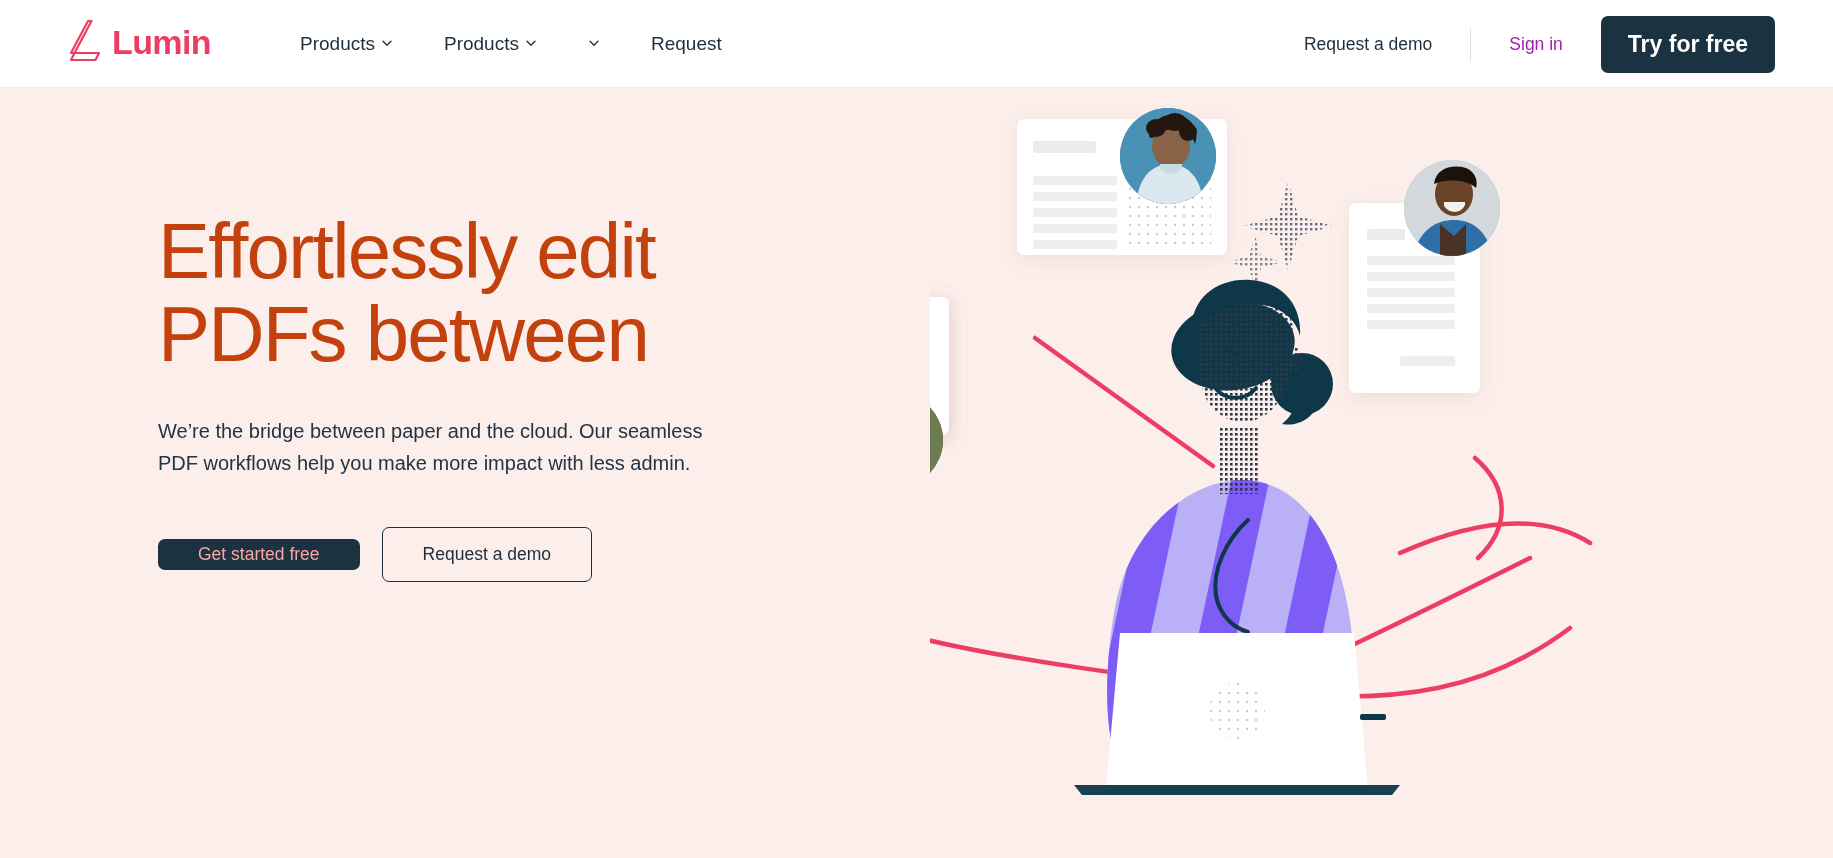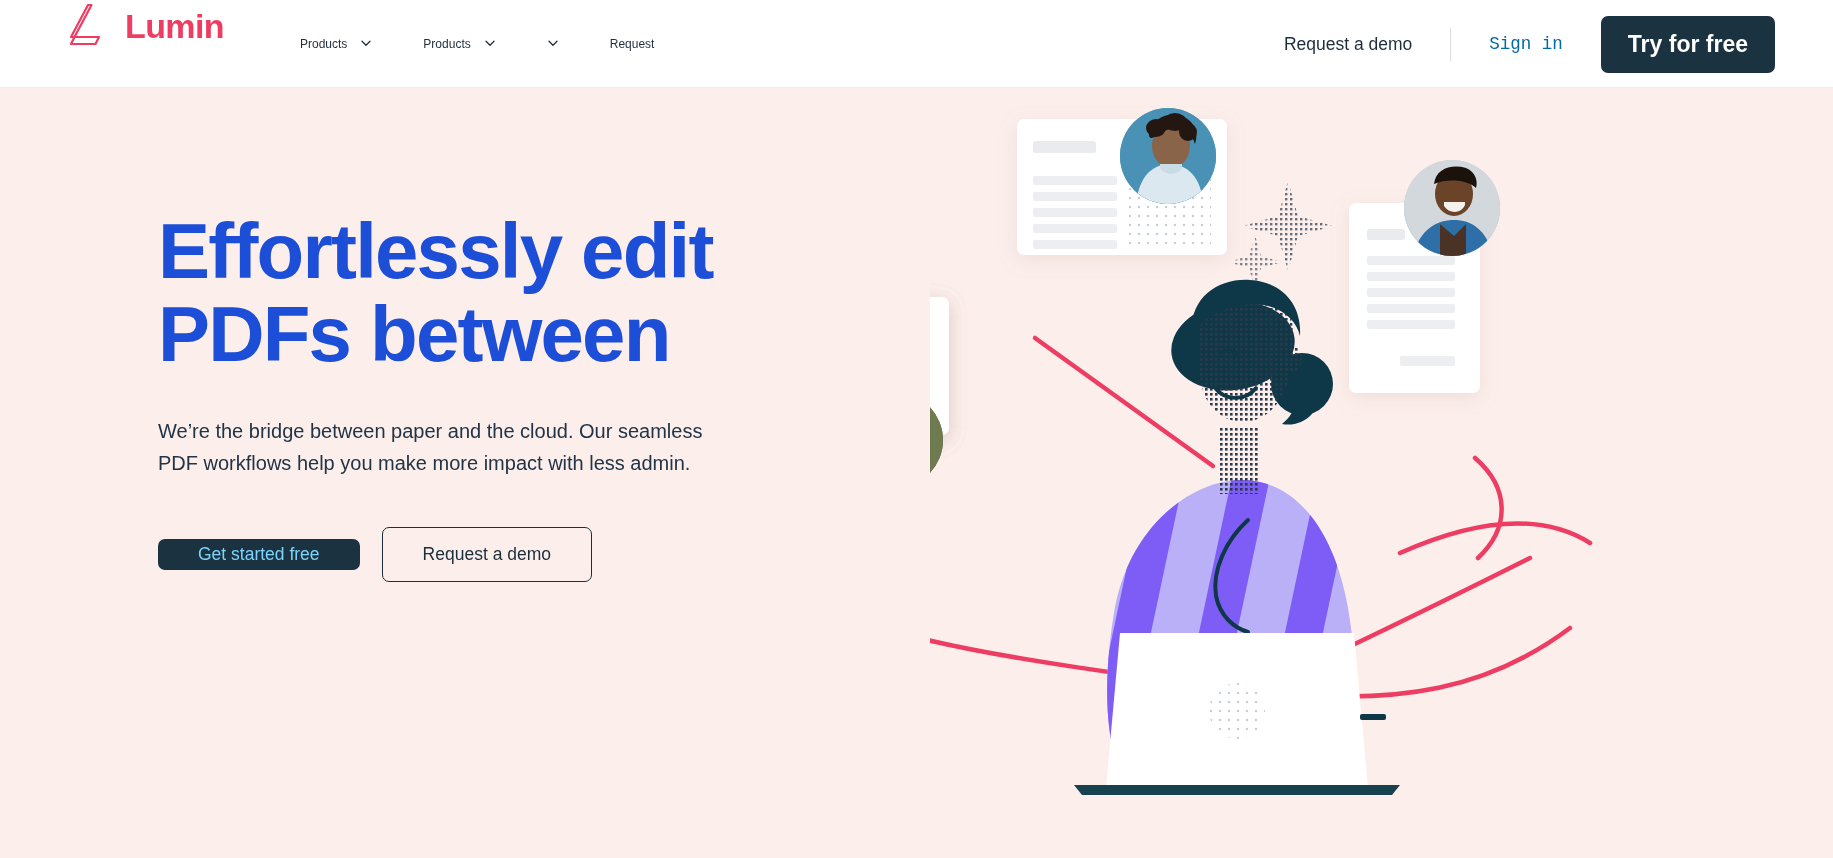--- a/index.html
+++ b/index.html
@@ -21,24 +21,24 @@
     background: #ffffff;
     border-bottom: 1px solid #EDEDED;
     display: flex;
     align-items: center;
     z-index: 50;
   }
 
   .logo {
     position: absolute;
     left: 65px;
-    top: 3px;
-    display: flex;
-    align-items: center;
-    gap: 22px;
+    top: 19px;
+    display: flex;
+    align-items: center;
+    gap: 9px;
     cursor: pointer;
   }
   .logo-mark { width: 38px; height: 44px; display: block; }
   .logo-word {
     font-size: 34px;
     font-weight: 700;
     color: #EE3D63;
     letter-spacing: -0.6px;
     line-height: 1;
     position: relative;
@@ -50,22 +50,22 @@
     left: 274px;
     top: 0;
     height: 88px;
     display: flex;
     align-items: center;
     gap: 0px;
   }
   .nav-item {
     display: flex;
     align-items: center;
-    gap: 13px;
-    font-size: 12px;
+    gap: 6px;
+    font-size: 19px;
     color: #1F2E3D;
     padding: 0 26px;
     height: 88px;
     line-height: 88px;
     cursor: pointer;
     white-space: nowrap;
   }
   .nav-item .chev {
     display: inline-block;
     width: 11px;
@@ -91,25 +91,24 @@
     white-space: nowrap;
   }
   .nav-divider {
     width: 1px;
     height: 33px;
     background: #D9DDE1;
     margin-right: 38px;
   }
   .nav-link-signin {
     font-size: 17.5px;
-    color: #0369a1;
+    color: #a21caf;
     cursor: pointer;
     padding-right: 38px;
     white-space: nowrap;
-    font-family: Liberation Mono, monospace;
   }
   .btn-try {
     background: #1B3240;
     color: #ffffff;
     font-size: 23px;
     font-weight: 700;
     border: none;
     border-radius: 7px;
     padding: 15px 27px;
     cursor: pointer;
@@ -128,41 +127,41 @@
 
   .hero-copy {
     position: absolute;
     left: 158px;
     top: 122px;
     width: 720px;
   }
   .hero-title {
     font-size: 78px;
     line-height: 1.07;
-    font-weight: 700;
-    color: #1d4ed8;
+    font-weight: 400;
+    color: #c2410c;
     letter-spacing: -1.8px;
     font-family: "Liberation Sans", sans-serif;
   }
   .hero-sub {
     margin-top: 38px;
     font-size: 20px;
     line-height: 1.62;
     color: #223445;
     width: 565px;
   }
   .hero-cta {
     margin-top: 47px;
     display: flex;
     align-items: center;
     gap: 22px;
   }
   .btn-primary {
     background: #1B3240;
-    color: #7dd3fc;
+    color: #fca5a5;
     font-size: 17.5px;
     font-weight: 400;
     border: none;
     border-radius: 7px;
     padding: 5px 40px;
     cursor: pointer;
     font-family: "Liberation Sans", sans-serif;
     white-space: nowrap;
   }
   .btn-secondary {

